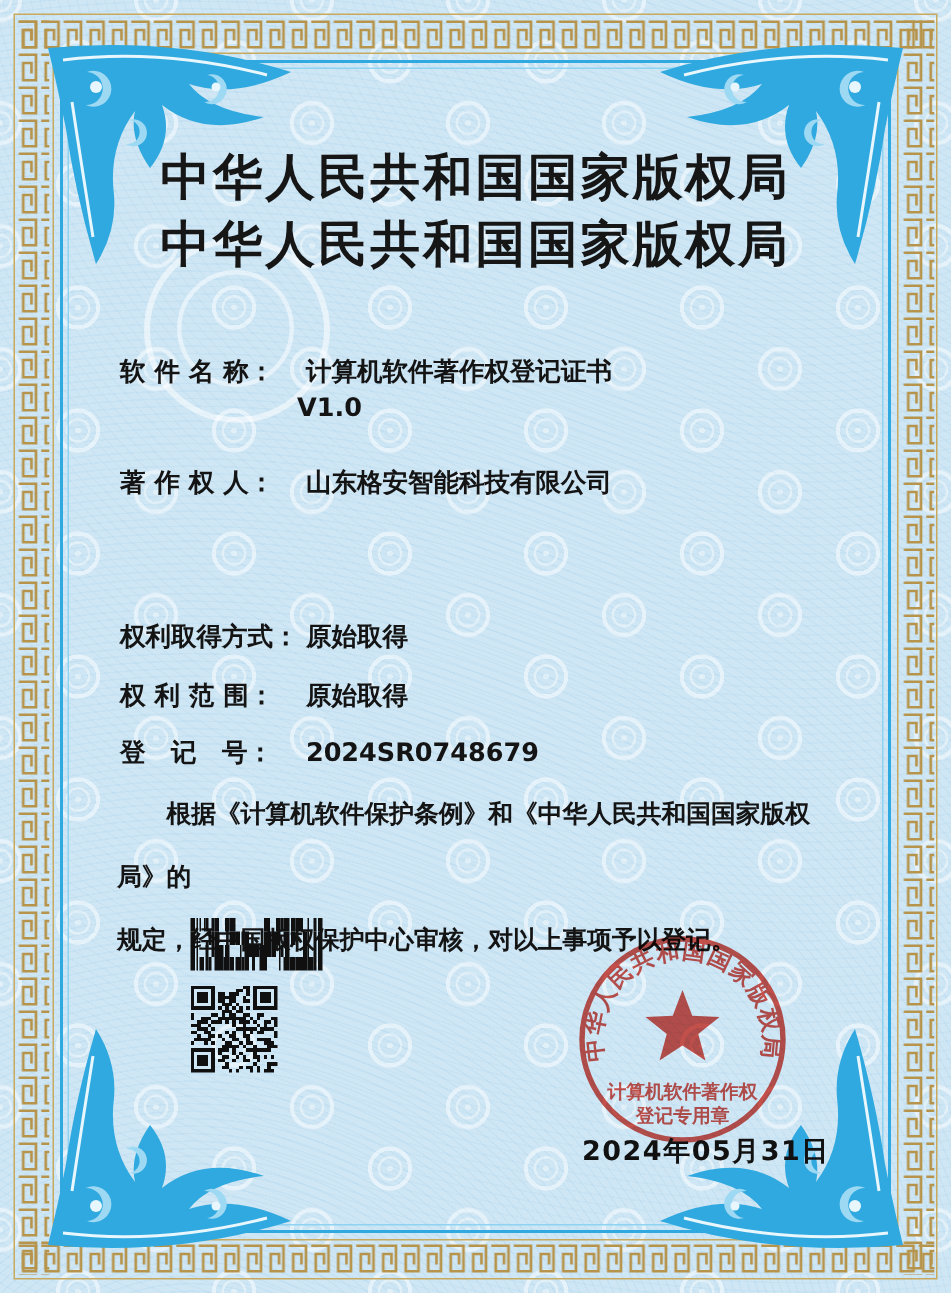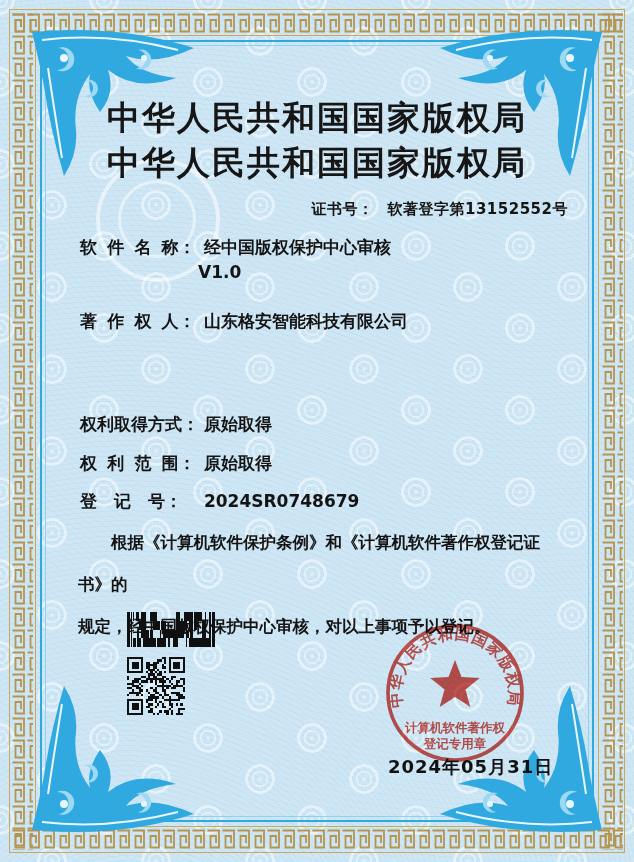--- a/index.html
+++ b/index.html
@@ -59,21 +59,21 @@
     font-weight:bold;color:#161616;font-size:33px;letter-spacing:2px;white-space:nowrap;
   }
   .title1{top:96px;}
   .title2{top:141px;}
   .cert-no{
     position:absolute;top:200px;right:66px;font-size:15px;font-weight:bold;color:#161616;
     white-space:nowrap;letter-spacing:.5px;
   }
   .cert-no .gap{display:inline-block;width:14px;}
   .frow{position:absolute;left:80px;font-size:17px;font-weight:bold;color:#141414;white-space:nowrap;}
-  .frow .lab{display:inline-block;width:118px;font-family:Liberation Mono, monospace;}
+  .frow .lab{display:inline-block;width:118px;}
   .frow.wide .lab{width:118px;letter-spacing:0;}
   .r1{top:236px;}
   .r1b{top:262px;left:198px;}
   .r2{top:310px;}
   .r3{top:413px;}
   .r4{top:452px;}
   .r5{top:490px;}
   .statement{
     position:absolute;left:78px;right:64px;top:522px;
     font-size:16.5px;font-weight:bold;color:#141414;line-height:42px;
@@ -167,48 +167,45 @@
     <path fill="#9ed9f4" d="M30,20 a12,12 0 1 1 -1,22 a8,8 0 1 0 1,-22 Z"></path>
     <path fill="#9ed9f4" d="M110,22 a10,10 0 1 1 -2,18 a6,6 0 1 0 2,-18 Z"></path>
     <path fill="#9ed9f4" d="M58,52 a9,9 0 1 1 -2,16 a5,5 0 1 0 2,-16 Z"></path>
     <path fill="none" stroke="#e8f6fd" stroke-width="2" d="M14,12 Q80,4 150,22 M20,40 Q26,80 34,130"></path>
     <circle cx="36" cy="30" r="4" fill="#e8f6fd"></circle>
     <circle cx="116" cy="30" r="3" fill="#e8f6fd"></circle>
   </svg>
 
   <div class="title title1">中华人民共和国国家版权局</div>
   <div class="title title2">中华人民共和国国家版权局</div>
-  <div class="cert-no">
-    <span>证书号：</span><span class="gap"></span><span>软著登字第13152552号</span>
-  </div>
 
   <div class="frow r1">
     <span class="lab">软 件 名 称：</span>
-    <span>经中国版权保护中心审核</span>
+    <span>计算机软件著作权登记证书</span>
   </div>
   <div class="frow r1b">V1.0</div>
   <div class="frow r2">
     <span class="lab">著 作 权 人：</span>
     <span>山东格安智能科技有限公司</span>
   </div>
   <div class="frow r3 wide">
     <span class="lab">权利取得方式：</span>
     <span>原始取得</span>
   </div>
   <div class="frow r4">
     <span class="lab">权 利 范 围：</span>
     <span>原始取得</span>
   </div>
   <div class="frow r5">
     <span class="lab">登　记　号：</span>
     <span>2024SR0748679</span>
   </div>
 
   <div class="statement">
-    <div class="l1">根据《计算机软件保护条例》和《计算机软件著作权登记证书》的</div>
+    <div class="l1">根据《计算机软件保护条例》和《中华人民共和国国家版权局》的</div>
     <div class="l2">规定，经中国版权保护中心审核，对以上事项予以登记。</div>
   </div>
 
   <div class="barcode" id="barcode">
       <div class="col" style="width: 3px;">
         <span style="background: rgb(16, 16, 16);"></span>
         <span style="background: rgb(16, 16, 16);"></span>
         <span style="background: rgb(16, 16, 16);"></span>
         <span style="background: rgb(16, 16, 16);"></span>
       </div>

